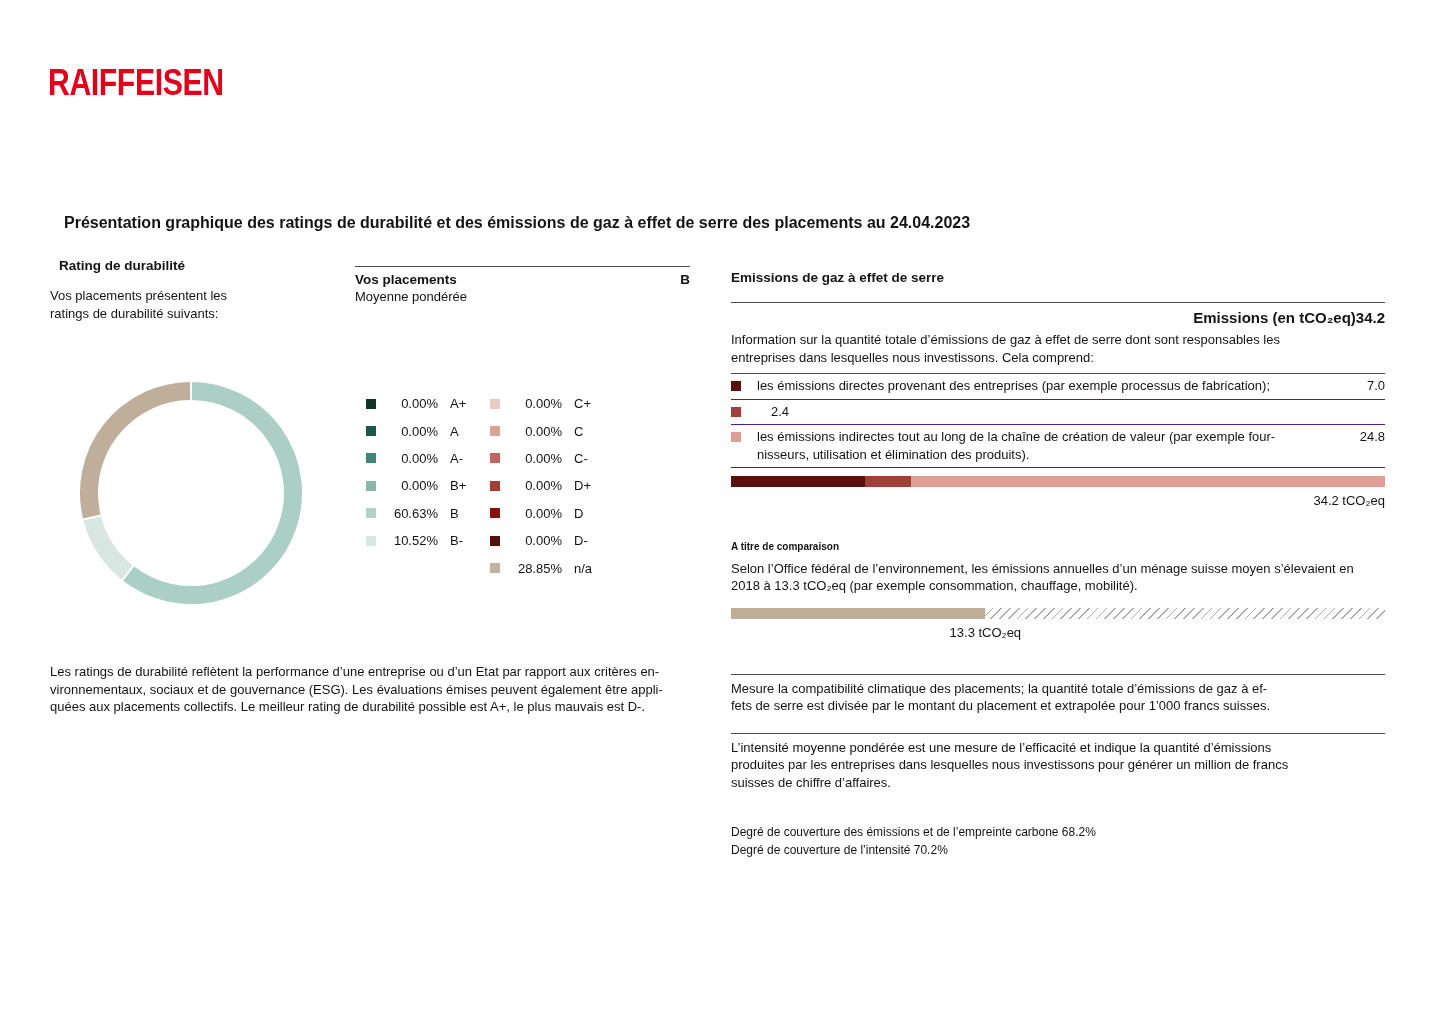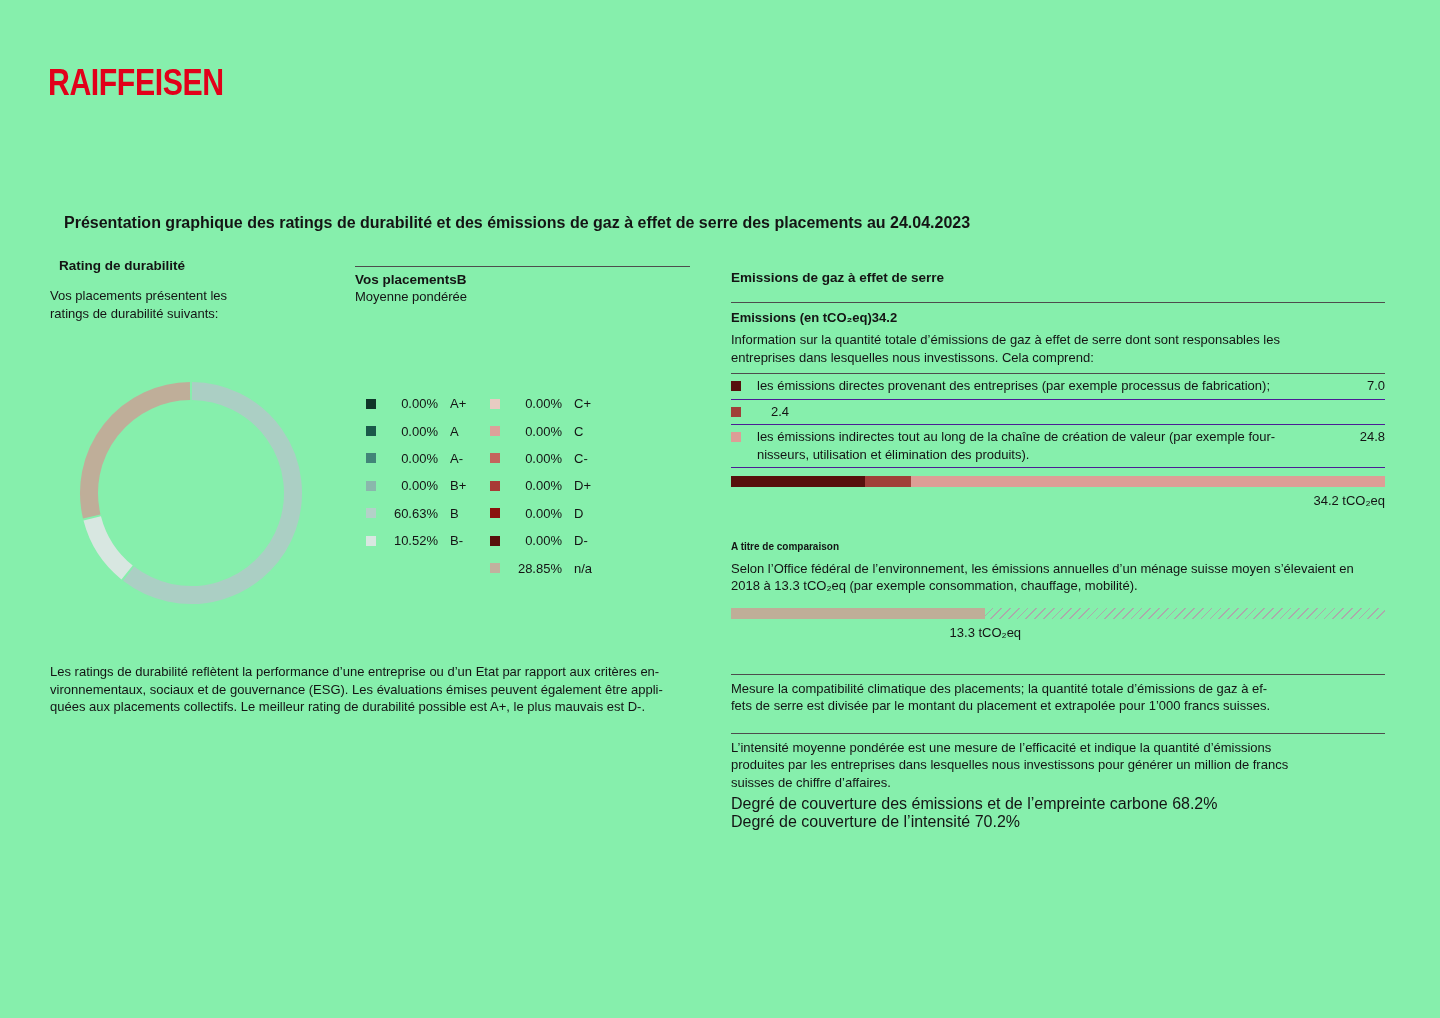--- a/index.html
+++ b/index.html
@@ -1,62 +1,62 @@
 <!DOCTYPE html>
 <html><head>
 <meta charset="utf-8">
 <style>
   html,body{margin:0;padding:0;background:#ececec;}
-  .page{position:relative;width:1440px;height:1018px;background:#86efac;overflow:hidden;
+  .page{position:relative;width:1440px;height:1018px;background:#ffffff;overflow:hidden;
         font-family:"Liberation Sans","DejaVu Sans",sans-serif;color:#141414;}
   .logo{position:absolute;left:48px;top:62px;font-size:36px;font-weight:bold;
         letter-spacing:-0.5px;transform:scaleX(0.84);transform-origin:0 50%;white-space:nowrap;}
   .title{position:absolute;left:48px;top:198px;margin:16px;font-size:16px;font-weight:bold;}
   .bold-head{font-size:13.5px;font-weight:bold;}
   .rating-title{position:absolute;left:50px;top:258px;padding-left:9px;}
   .rating-intro{position:absolute;left:50px;top:287px;font-size:13px;line-height:17.5px;white-space:pre-line;}
   .donut{position:absolute;left:78px;top:380px;}
   .rating-desc{position:absolute;left:50px;top:663px;width:652px;font-size:13px;line-height:17.5px;white-space:pre-line;}
 
   .col-mid{position:absolute;left:355px;top:266px;width:335px;height:330px;}
   .mid-rule{border-top:1px solid #4d4d4d;height:0;}
-  .mid-head{display:flex;font-weight:bold;font-size:13.5px;padding-top:5px;}
+  .mid-head{display:flex;justify-content:space-between;font-weight:bold;font-size:13.5px;padding-top:5px;}
   .mid-sub{font-size:13px;padding-top:2px;}
   .legend{position:absolute;top:124px;}
   .legend-1{left:11px;}
   .legend-2{left:135px;}
   .lg-row{display:flex;align-items:center;height:27.4px;font-size:13px;}
   .sw{width:10px;height:10px;flex:none;}
   .pct{width:54px;text-align:right;margin-left:8px;}
   .lbl{margin-left:12px;}
 
   .col-right{position:absolute;left:731px;top:269px;width:654px;font-size:13px;line-height:17.5px;}
   .col-right h3{margin:0;font-size:13.5px;line-height:17px;}
   .rule{border-top:1px solid #4d4d4d;height:0;}
   .rule-1{margin-top:16px;}
-  .metric-head{display:flex;justify-content:flex-start;font-weight:bold;font-size:13px;margin-top:6px;line-height:17px;}
+  .metric-head{display:flex;justify-content:flex-end;font-weight:bold;font-size:15px;margin-top:6px;line-height:17px;}
   .pre{white-space:pre-line;}
   .desc{margin-top:5px;}
   .rule-2{margin-top:7px;}
   .scope-row{display:flex;border-bottom:1px solid #4c1d95;padding:3px 0 4px;}
   .scope-sq{width:10px;height:10px;margin-top:4px;flex:none;}
   .scope-tx{flex:1;padding:0 14px 0 16px;white-space:pre-line;}
   .scope-val{width:48px;text-align:right;flex:none;}
   .stack-bar{display:flex;height:11px;margin-top:8px;}
   .stack-bar span{display:block;height:11px;}
   .bar-label-right{text-align:right;margin-top:5px;}
   .cmp-head{font-weight:bold;font-size:10px;margin-top:28px;line-height:17px;}
   .cmp-bar{display:flex;height:11px;margin-top:13px;}
   .cmp-fill{height:11px;}
   .hatch{flex:1;height:11px;background:repeating-linear-gradient(135deg,rgba(0,0,0,0) 0 5px,#ababab 5px 6.2px);}
   .cmp-label-row{position:relative;height:17px;margin-top:5px;}
   .cmp-label{position:absolute;transform:translateX(-50%);white-space:nowrap;}
   .rule-3{margin-top:33px;}
   .rule-4{margin-top:18px;}
-  .coverage{margin-top:4px;font-size:16px;line-height:18px;}
+  .coverage{margin-top:32px;font-size:12px;line-height:18px;}
 </style>
 </head>
 <body>
 
 <div class="page">
 
   <div class="logo" style="color: rgb(226, 0, 26);">RAIFFEISEN</div>
 
   <h1 class="title">Présentation graphique des ratings de durabilité et des émissions de gaz à effet de serre des placements au 24.04.2023</h1>
 

